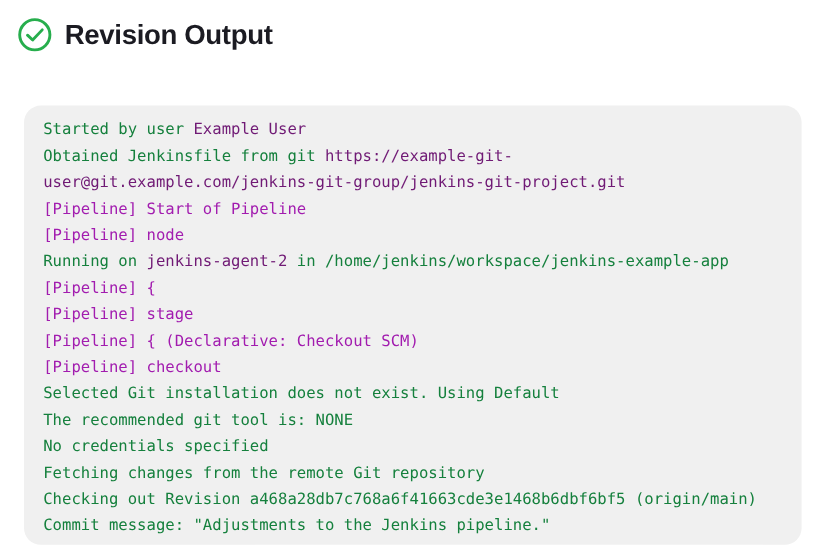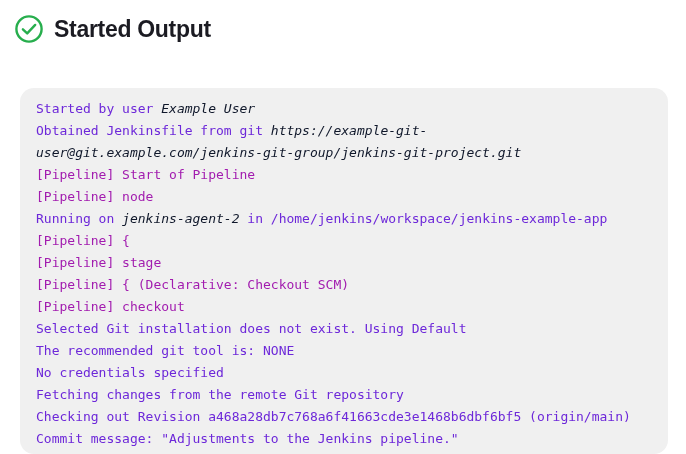--- a/index.html
+++ b/index.html
@@ -60,30 +60,30 @@
     color: #25252b;
     white-space: pre-wrap;
     word-break: break-all;
   }
   .log-line {
     min-height: 22px;
     white-space: pre-wrap;
     word-break: break-word;
   }
   .seg { white-space: pre-wrap; }
-  .seg-normal { color: #6d28d9; }
+  .seg-normal { color: #15803d; }
   .seg-muted  { color: #a21caf; }
-  .seg-link   { color: #0f172a; font-style: italic; }
+  .seg-link   { color: #701a75; }
 </style>
 </head>
 <body>
 
 <div class="page-header">
   <svg class="status-icon" viewBox="0 0 30 30">
     <circle cx="15" cy="15" r="12.6" fill="none" stroke="#27ae4d" stroke-width="2.4"></circle>
     <path d="M8.9 15.3 L13.2 19.4 L21.2 10.9" fill="none" stroke="#27ae4d" stroke-width="2.4" stroke-linecap="round" stroke-linejoin="round"></path>
   </svg>
-  <div class="page-title">Started Output</div>
+  <div class="page-title">Revision Output</div>
 </div>
 
 <div class="console-panel">
   <div class="console-log" id="console-log"><div class="log-line"><span class="seg seg-normal">Started by user </span><span class="seg seg-link">Example User</span></div><div class="log-line"><span class="seg seg-normal">Obtained Jenkinsfile from git </span><span class="seg seg-link">https://example-git-user@git.example.com/jenkins-git-group/jenkins-git-project.git</span></div><div class="log-line"><span class="seg seg-muted">[Pipeline] Start of Pipeline</span></div><div class="log-line"><span class="seg seg-muted">[Pipeline] node</span></div><div class="log-line"><span class="seg seg-normal">Running on </span><span class="seg seg-link">jenkins-agent-2</span><span class="seg seg-normal"> in /home/jenkins/workspace/jenkins-example-app</span></div><div class="log-line"><span class="seg seg-muted">[Pipeline] {</span></div><div class="log-line"><span class="seg seg-muted">[Pipeline] stage</span></div><div class="log-line"><span class="seg seg-muted">[Pipeline] { (Declarative: Checkout SCM)</span></div><div class="log-line"><span class="seg seg-muted">[Pipeline] checkout</span></div><div class="log-line"><span class="seg seg-normal">Selected Git installation does not exist. Using Default</span></div><div class="log-line"><span class="seg seg-normal">The recommended git tool is: NONE</span></div><div class="log-line"><span class="seg seg-normal">No credentials specified</span></div><div class="log-line"><span class="seg seg-normal">Fetching changes from the remote Git repository</span></div><div class="log-line"><span class="seg seg-normal">Checking out Revision a468a28db7c768a6f41663cde3e1468b6dbf6bf5 (origin/main)</span></div><div class="log-line"><span class="seg seg-normal">Commit message: "Adjustments to the Jenkins pipeline."</span></div></div>
 </div>
 
 </body></html>

